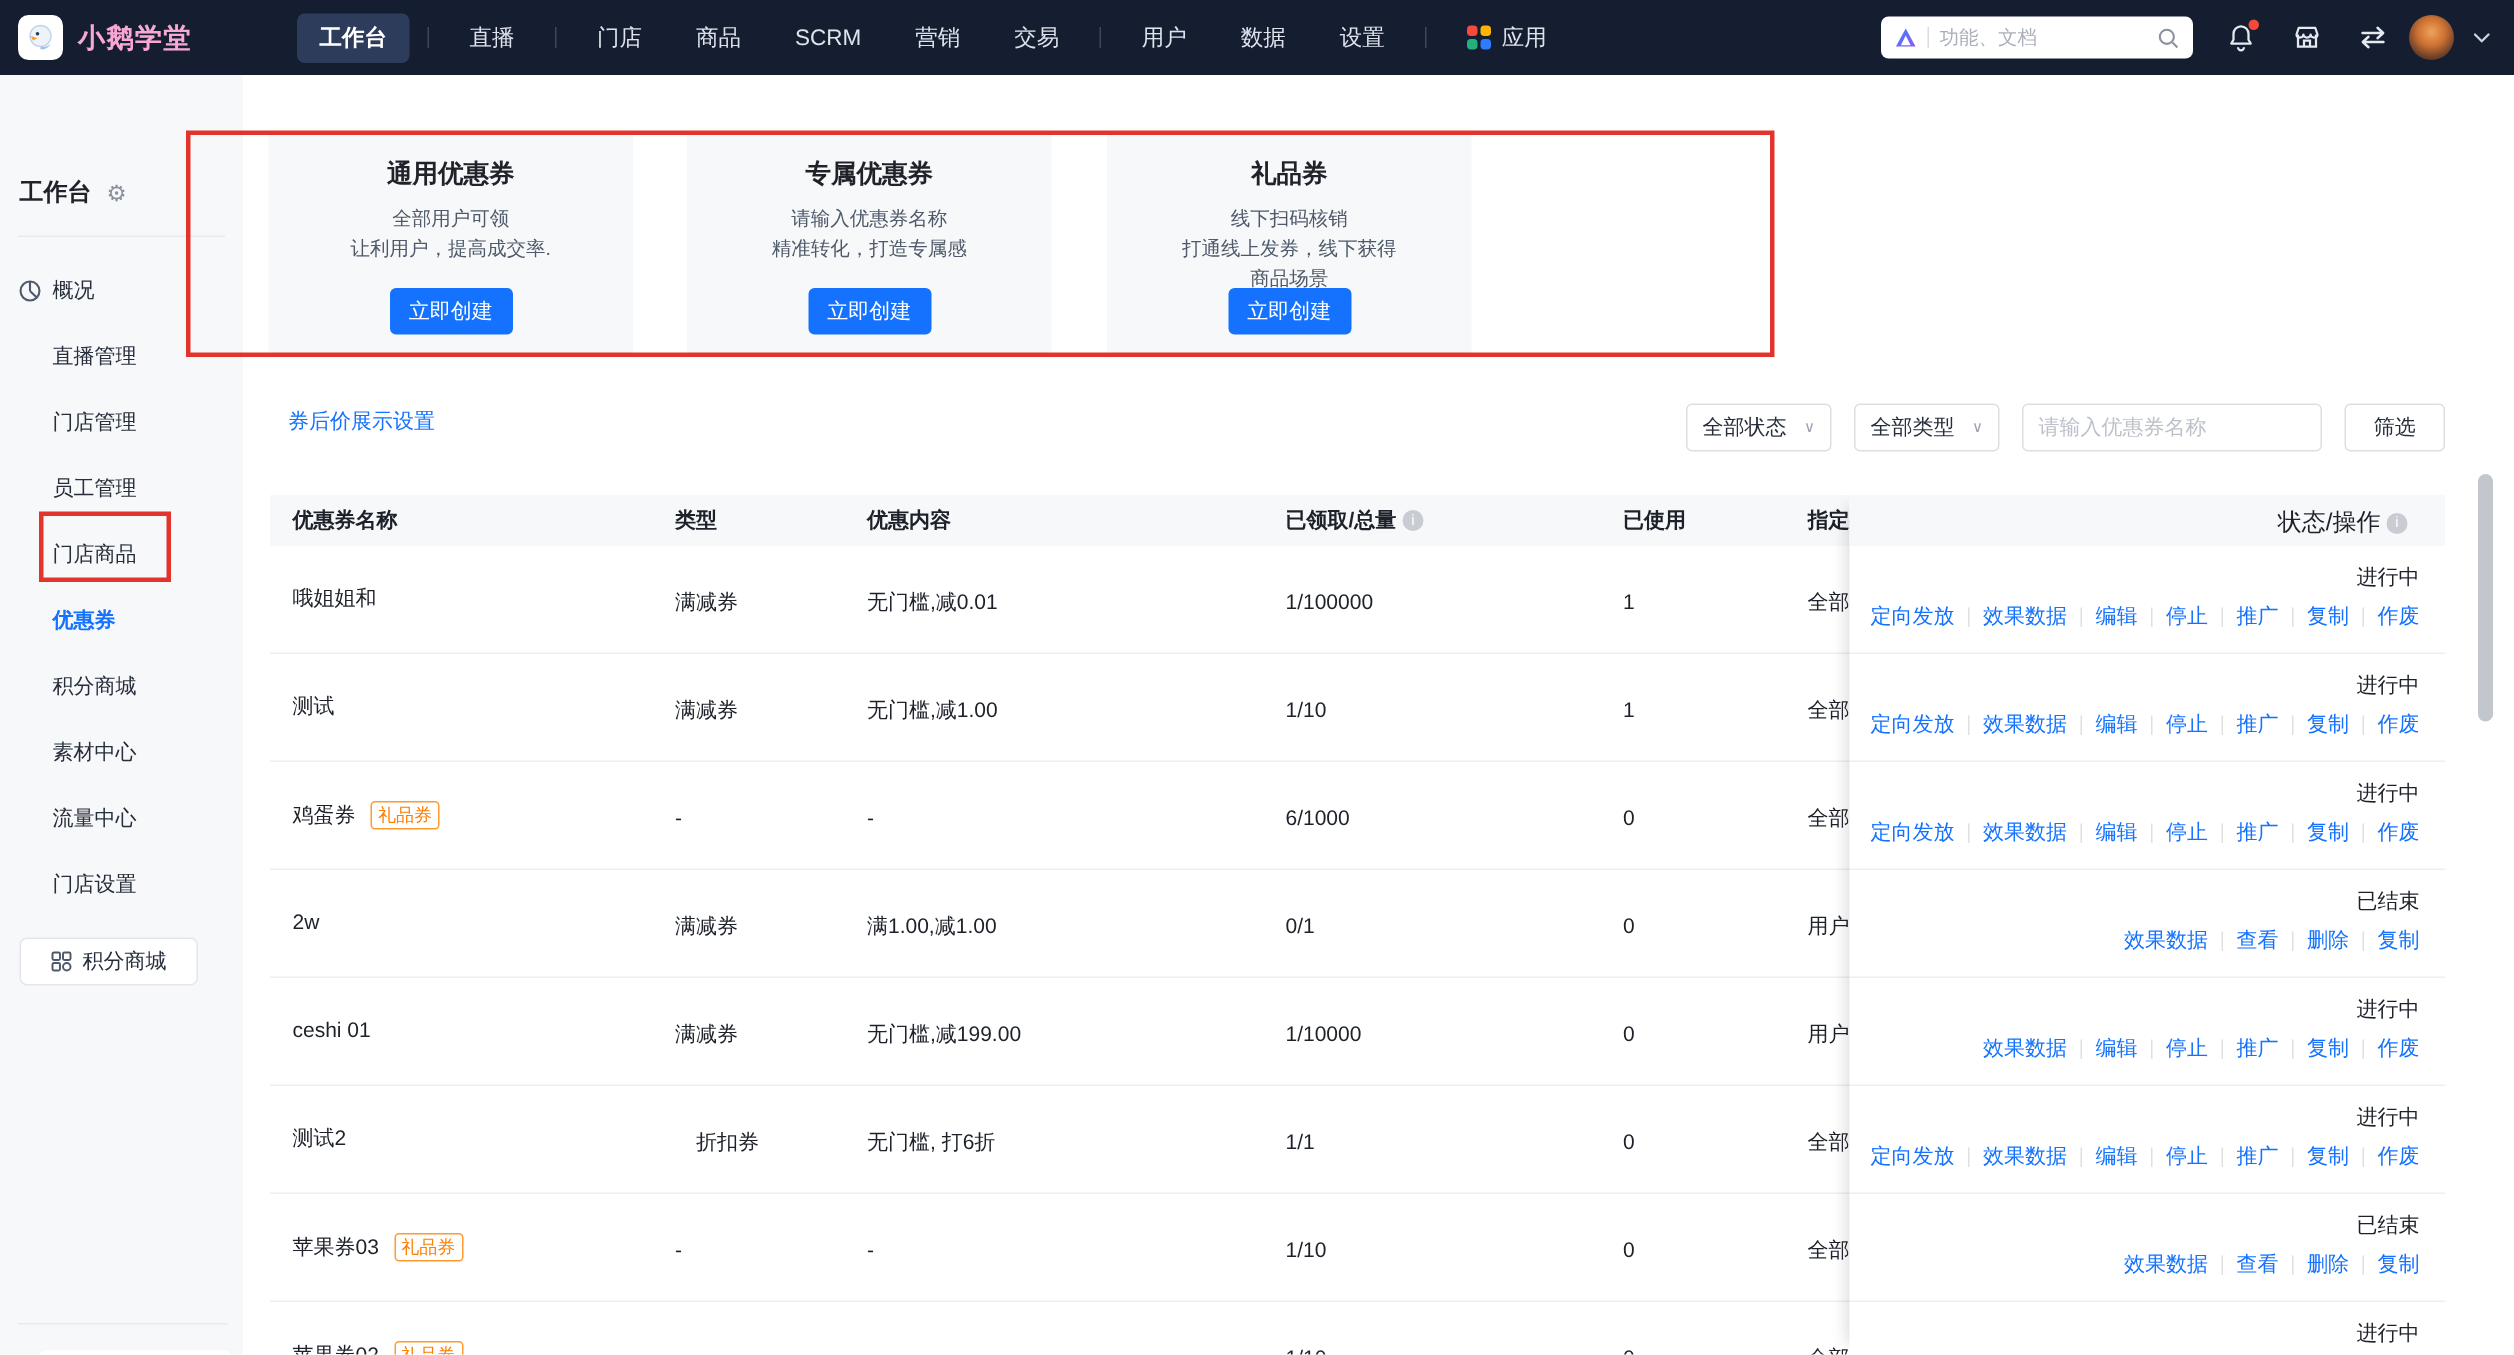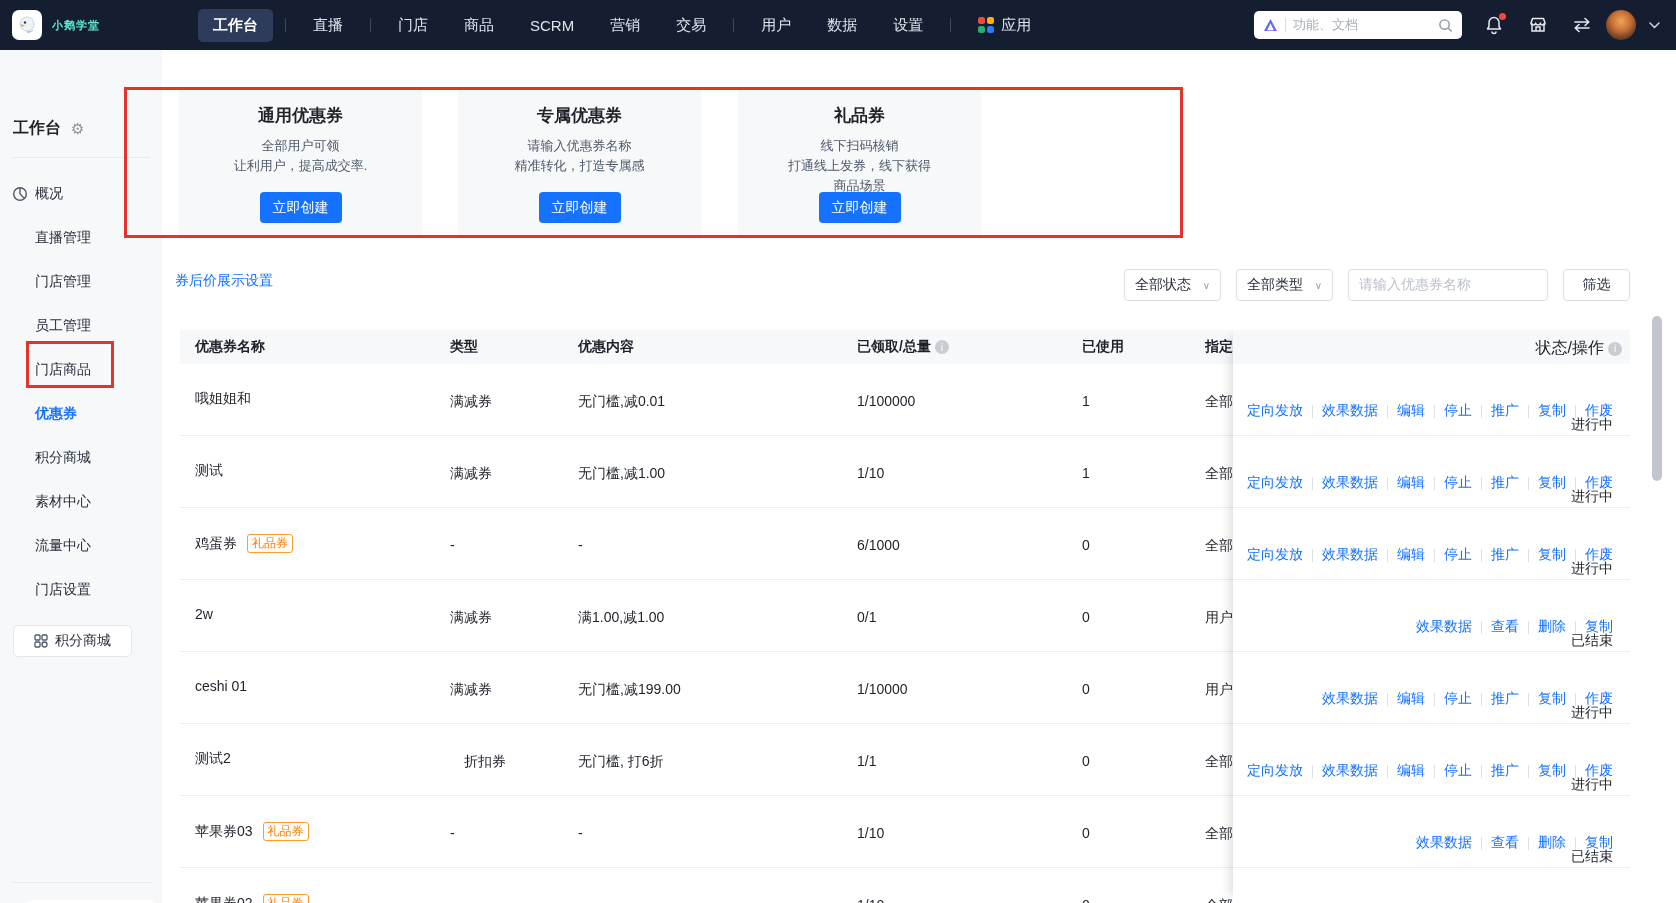--- a/index.html
+++ b/index.html
@@ -3,21 +3,21 @@
 <meta charset="utf-8">
 <style>
   * { margin:0; padding:0; box-sizing:border-box; }
   html,body { width:1676px; height:903px; overflow:hidden; background:#fff;
     font-family:"Liberation Sans","DejaVu Sans",sans-serif; color:#1d2129; }
 
   
   .topnav { position:absolute; left:0; top:0; width:1676px; height:50px; background:#151e30; z-index:10; }
   .brand { position:absolute; left:12px; top:10px; display:flex; align-items:center; gap:10px; }
   .brand-box { width:30px; height:30px; background:#fff; border-radius:7px; display:flex; align-items:center; justify-content:center; }
-  .brand-name { color:#5eead4; font-size:11px; font-weight:700; letter-spacing:1px; }
+  .brand-name { color:#f9a8d4; font-size:18px; font-weight:700; letter-spacing:1px; }
   .nav-menu { position:absolute; left:198px; top:0; height:50px; display:flex; align-items:center; gap:6px; }
   .nav-item { color:#dfe3ec; font-size:15px; padding:7px 15px; border-radius:5px; cursor:pointer; white-space:nowrap; display:flex; align-items:center; gap:7px;}
   .nav-item.active { background:#2c3c5a; color:#fff; font-weight:700; }
   .nav-sep { width:1px; height:14px; background:#3c4burger; background:#3c475e; margin:0 6px; }
   .apps-ico { display:grid; grid-template-columns:7px 7px; grid-gap:2px; }
   .apps-ico i { width:7px; height:7px; border-radius:2.5px; display:block; }
   .searchbox { position:absolute; left:1254px; top:11px; width:208px; height:28px; background:#fff; border-radius:5px; display:flex; align-items:center; padding:0 9px; gap:7px; }
   .searchbox .vline { width:1px; height:14px; background:#d8dce3; }
   .searchbox .ph { flex:1; font-size:13px; color:#aab0ba; white-space:nowrap; overflow:hidden; }
   .navicon { position:absolute; top:0; height:50px; display:flex; align-items:center; justify-content:center; width:28px; cursor:pointer; }
@@ -41,42 +41,42 @@
     display:flex; align-items:center; padding:0 10px; gap:8px; font-size:15px; color:#272e3b; cursor:pointer; }
 
   
   .card { position:absolute; top:90px; width:243px; height:145px; background:#f7f8fa; text-align:center; }
   .card h3 { font-size:17px; font-weight:700; color:#1f2329; padding-top:14px; }
   .card .desc { margin-top:9px; font-size:13px; color:#4e5969; line-height:20px; }
   .card .cbtn { position:absolute; left:50%; transform:translateX(-50%); bottom:12px; width:82px; height:31px; background:#1472ff; color:#fff;
     font-size:14px; border:none; border-radius:4px; cursor:pointer; display:flex; align-items:center; justify-content:center;}
 
   
-  .after-link { position:absolute; left:175px; top:272px; font-size:14px; color:#1472ff; cursor:pointer; }
+  .after-link { position:absolute; left:192px; top:272px; font-size:14px; color:#1472ff; cursor:pointer; }
   .ctl { border:1px solid #dcdee2; border-radius:4px; background:#fff; height:32px; display:flex; align-items:center; font-size:14px; color:#272e3b; }
   .sel { position:absolute; width:97px; justify-content:space-between; padding:0 10px; cursor:pointer;}
   .sel .chevg { color:#9aa0ab; font-size:10px; }
   .tb-input { position:absolute; left:1348px; width:200px; padding:0 10px; color:#bcc1ca; cursor:text;}
   .filter-btn { position:absolute; left:1563px; width:67px; justify-content:center; cursor:pointer;}
 
   
   .table-wrap { position:absolute; left:180px; top:330px; width:1450px; height:573px; overflow:hidden; }
   .thead { position:absolute; left:0; top:0; width:1450px; height:34px; background:#f7f8fa; font-size:14px; font-weight:600; color:#1d2129; }
   .hc { position:absolute; top:8px; white-space:nowrap; display:flex; align-items:center;}
   .row { position:absolute; left:0; width:1450px; height:72px; border-bottom:1px solid #eceef2; font-size:14px; }
   .cell { position:absolute; top:29px; white-space:nowrap; }
   .namecell { display:flex; align-items:center; }
   .tag { margin-left:10px; font-size:12px; color:#ff7d00; border:1px solid #ff9a2e; border-radius:3px; padding:0 4px; line-height:17px; background:#fff; }
   .clip { overflow:hidden; width:31px; }
   .fixed-col { position:absolute; left:1053px; top:0; width:397px; height:573px; background:#fff; z-index:2;
     box-shadow:-9px 0 10px -7px rgba(31,35,41,.18); }
   .fixed-head { position:absolute; left:0; top:0; width:397px; height:34px; background:#f7f8fa; }
-  .fixed-head .hc { right:8px;justify-content:space-between; }
+  .fixed-head .hc { right:25px;justify-content:space-between; }
   .frow { position:absolute; left:0; width:397px; height:72px; border-bottom:1px solid #eceef2; }
-  .status { position:absolute; right:17px; top:12px; font-size:14px; color:#1d2129;margin-top:40px; }
+  .status { position:absolute; right:17px; top:12px; font-size:14px; color:#1d2129; }
   .acts { position:absolute; right:17px; top:38px; display:flex; align-items:center;font-family:Liberation Mono, monospace; }
   .alink { color:#1472ff; font-size:14px; cursor:pointer; white-space:nowrap; }
   .asep { width:1px; height:13px; background:#dde0e5; margin:0 9px; }
   .info-dot { width:14px; height:14px; border-radius:50%; background:#c9ccd3; color:#fff; font-size:10px; font-weight:400;
     display:inline-flex; align-items:center; justify-content:center; margin-left:4px; font-style:normal;}
 
   
   .scrollbar { position:absolute; left:1652px; top:308px; width:10px; height:595px; }
   .thumb { position:absolute; left:0; top:8px; width:10px; height:165px; background:#c2c6cd; border-radius:5px; cursor:grab;}
   .anno { position:absolute; border:3px solid #e2342c; z-index:50; pointer-events:none; }

